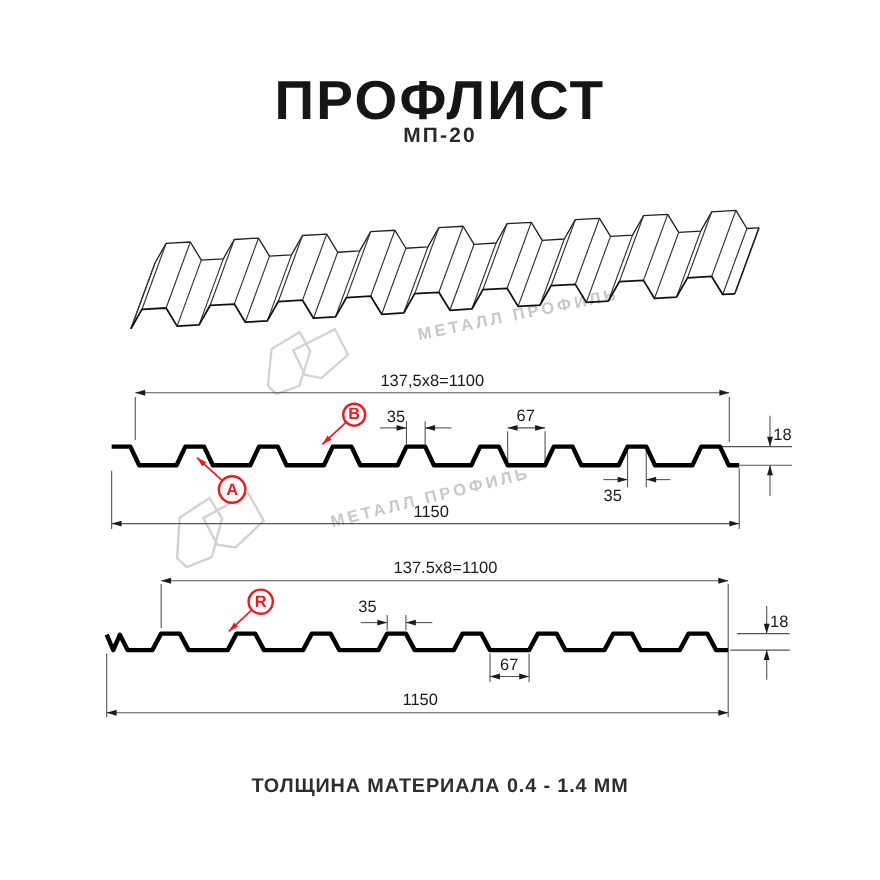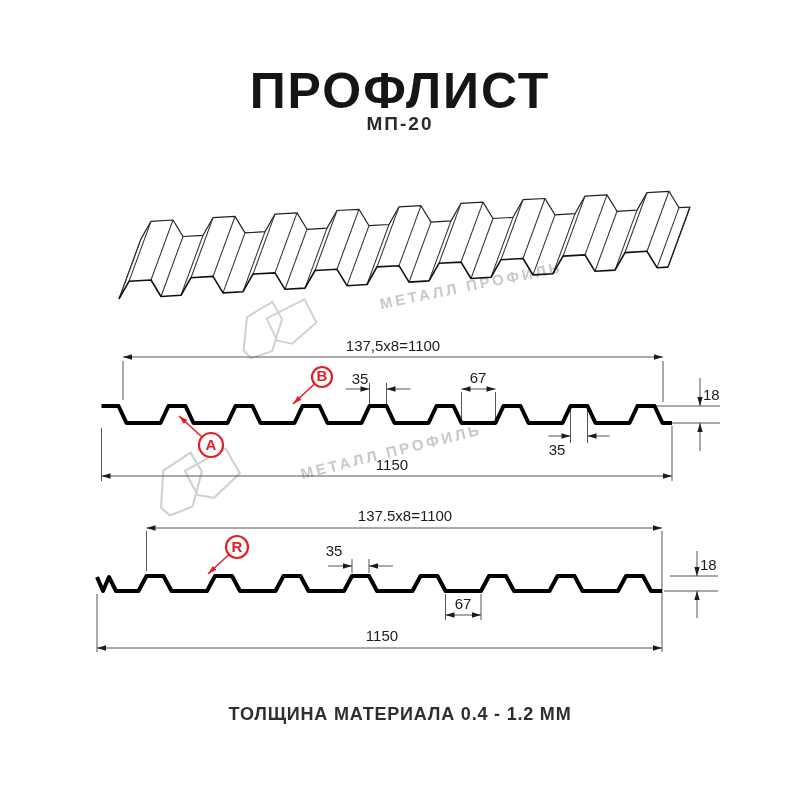--- a/index.html
+++ b/index.html
@@ -172,14 +172,14 @@
         <line x1="697" y1="591" x2="697" y2="618" stroke="#555555" stroke-width="1"></line>
         <path d="M0,0L-9,-2.7L-9,2.7Z" transform="translate(697,591) rotate(-90)" fill="#1c1c1c"></path>
         <text x="700" y="570" text-anchor="start" fill="#1c1c1c" font-size="15" font-weight="normal" letter-spacing="0">18</text>
         <path d="M97.0,577.0L103.0,591.0L109.0,577.0L116.0,591.0L138.5,591.0L146.5,576.0L163.5,576.0L171.5,591.0L207.0,591.0L215.0,576.0L232.0,576.0L240.0,591.0L275.5,591.0L283.5,576.0L300.5,576.0L308.5,591.0L344.0,591.0L352.0,576.0L369.0,576.0L377.0,591.0L412.5,591.0L420.5,576.0L437.5,576.0L445.5,591.0L481.0,591.0L489.0,576.0L506.0,576.0L514.0,591.0L549.5,591.0L557.5,576.0L574.5,576.0L582.5,591.0L618.0,591.0L626.0,576.0L643.0,576.0L651.0,591.0L662.0,591.0" fill="none" stroke="#000000" stroke-width="4" stroke-linejoin="round"></path>
         <line x1="228.94916628125515" y1="554.4956038071073" x2="208" y2="574" stroke="#e31e24" stroke-width="1.5"></line>
         <path d="M0,0L-9,-2.7L-9,2.7Z" transform="translate(208,574) rotate(137.04540848888723)" fill="#e31e24"></path>
         <circle cx="237" cy="547" r="11" fill="#ffffff" stroke="#e31e24" stroke-width="2.2"></circle>
         <text x="237" y="551.62" text-anchor="middle" fill="#e31e24" font-size="13.75" font-weight="bold" letter-spacing="0">R</text>
       </g>
     </svg>
-  <div class="footer">ТОЛЩИНА МАТЕРИАЛА 0.4 - 1.2 ММ</div>
+  <div class="footer">ТОЛЩИНА МАТЕРИАЛА 0.4 - 1.4 ММ</div>
 </div>
 
 </body></html>

